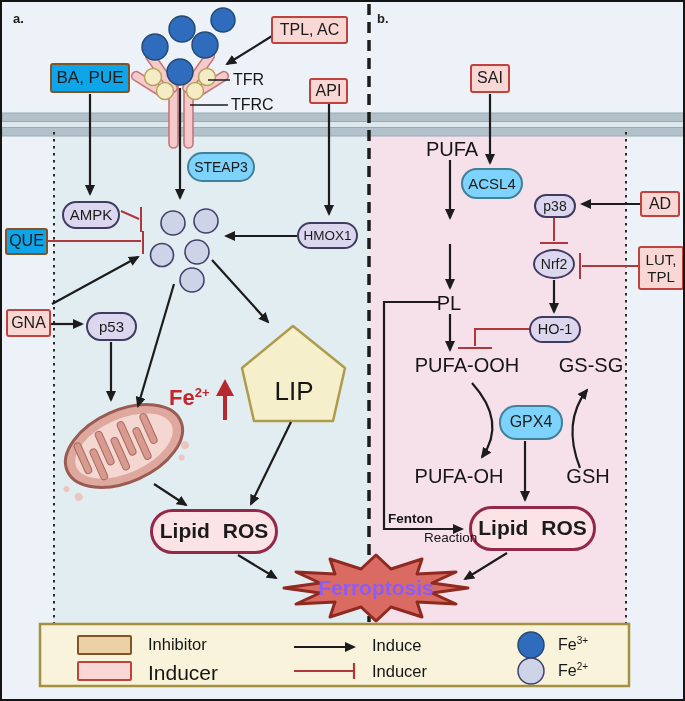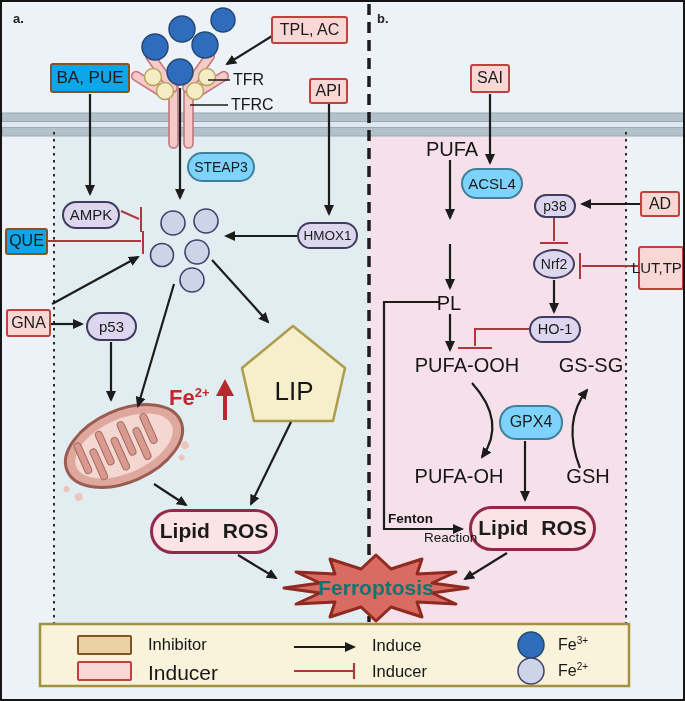--- a/index.html
+++ b/index.html
@@ -14,21 +14,21 @@
   .pill{background:#dcd6ee;border:2px solid #403c60;border-radius:16px;font-size:15px;}
   .teal{background:#7dd3fc;border:2px solid #41809a;border-radius:17px;font-size:15px;}
   .ros{background:#fce3e6;border:3px solid #93294a;border-radius:24px;font-weight:700;font-size:21px;word-spacing:7px;}
   .txt{position:absolute;color:#161616;white-space:nowrap;}
   .ctr{transform:translateX(-50%);}
   .panel-label{position:absolute;font-weight:700;font-size:13px;color:#222;}
   .fe-note{color:#c2272c;font-weight:700;font-size:22px;}
   .fe-note sup{font-size:13px;}
   .legend-sup sup{font-size:10px;}
   .swatch{position:absolute;width:55px;height:20px;border-radius:2px;box-sizing:border-box;}
-  .ferro-text{position:absolute;transform:translate(-50%,-50%);font-weight:700;font-size:21px;color:#0f766e;white-space:nowrap;}
+  .ferro-text{position:absolute;transform:translate(-50%,-50%);font-weight:700;font-size:21px;color:#8b5cf6;white-space:nowrap;}
 </style>
 </head>
 <body>
 
 <div class="stage">
 
   <svg class="layer" width="685" height="701" viewBox="0 0 685 701">
     <defs>
       <marker id="ah" markerWidth="11" markerHeight="10" refX="9" refY="5" orient="auto" markerUnits="userSpaceOnUse">
         <path d="M0,0 L11,5 L0,10 z" fill="#1c1c1c"></path>
@@ -171,21 +171,21 @@
   <div class="node ros" style="left:148px;top:507px;width:128px;height:45px;">Lipid ROS</div>
 
   <div class="txt" style="left:231px;top:69px;font-size:16px;">TFR</div>
   <div class="txt" style="left:229px;top:94px;font-size:16px;">TFRC</div>
   <div class="txt ctr" style="left:292px;top:374px;font-size:26px;font-weight:500;">LIP</div>
   <div class="txt fe-note" style="left:167px;top:383px;"><span>Fe</span><sup>2+</sup></div>
   <div class="ferro-text" style="left:374px;top:586px;">Ferroptosis</div>
 
   <div class="node box-induc" style="left:468px;top:62px;width:40px;height:29px;">SAI</div>
   <div class="node box-induc" style="left:638px;top:189px;width:40px;height:26px;">AD</div>
-  <div class="node box-induc" style="left:636px;top:244px;width:46px;height:44px;font-size:15px;flex-direction:row;">
+  <div class="node box-induc" style="left:636px;top:244px;width:46px;height:44px;font-size:15px;flex-direction:column;">
     <span>LUT,</span>
     <span>TPL</span>
   </div>
   <div class="node teal" style="left:459px;top:166px;width:62px;height:31px;">ACSL4</div>
   <div class="node pill" style="left:532px;top:192px;width:42px;height:24px;font-size:14px;border-radius:12px;">p38</div>
   <div class="node pill" style="left:531px;top:247px;width:42px;height:30px;font-size:14px;border-radius:50%;">Nrf2</div>
   <div class="node pill" style="left:527px;top:314px;width:52px;height:27px;font-size:14.5px;">HO-1</div>
   <div class="node teal" style="left:497px;top:403px;width:64px;height:35px;font-size:16px;">GPX4</div>
   <div class="node ros" style="left:467px;top:504px;width:127px;height:45px;">Lipid ROS</div>
 

